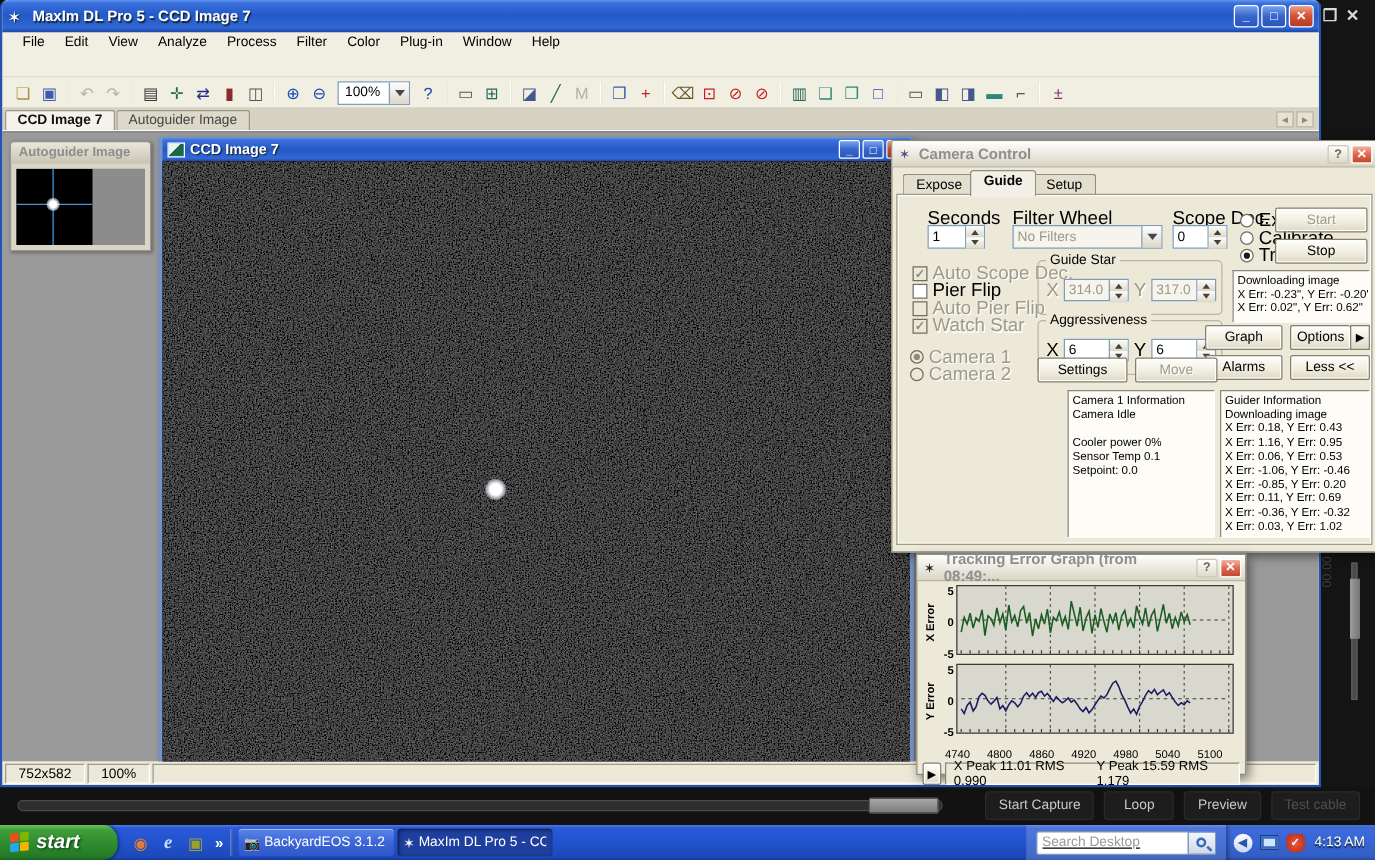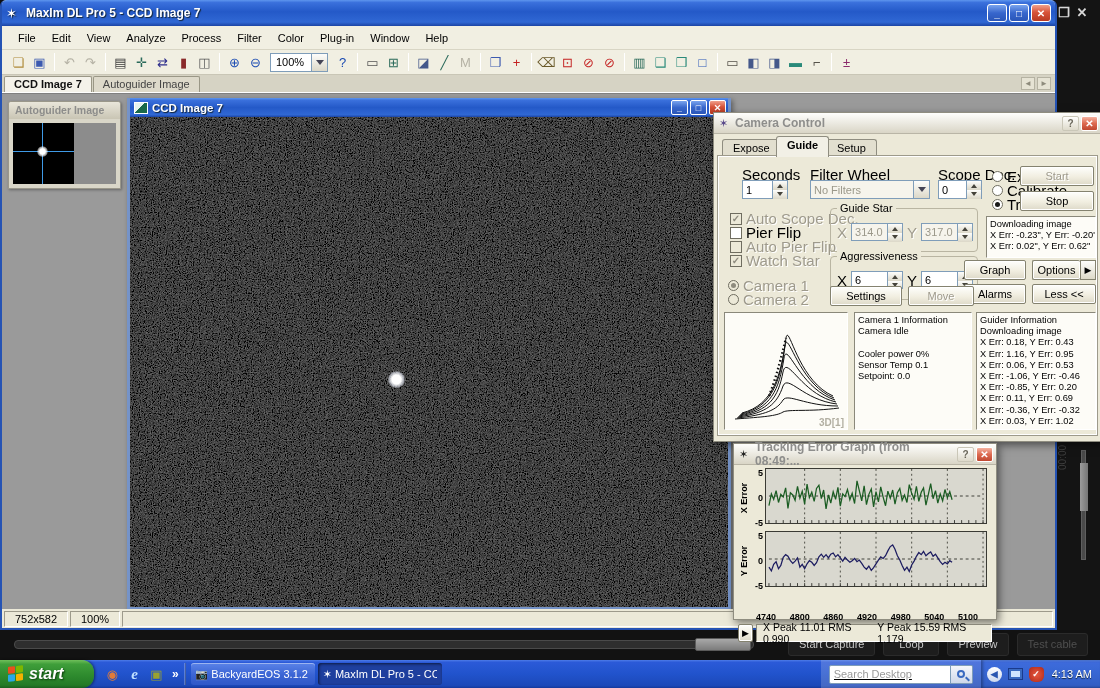--- a/index.html
+++ b/index.html
@@ -27,21 +27,21 @@
   .mx-titlebar{height:26px;border-radius:5px 5px 0 0;display:flex;align-items:center;padding:0 4px;
     background:linear-gradient(180deg,#5e96ee 0%,#3a70dc 10%,#2459c8 45%,#3068d4 85%,#1b44a4 100%);}
   .mx-icon{width:18px;color:#fff;font-size:13px;text-shadow:1px 1px 1px #123;}
   .mx-title{color:#fff;font-weight:bold;font-size:12px;text-shadow:1px 1px 1px #123;flex:1;padding-left:2px;}
   .mx-ctrls{display:flex;gap:2px;}
   .xpbtn{width:20px;height:18px;border-radius:3px;border:1px solid #fff;color:#fff;font-size:10px;font-weight:bold;
     display:flex;align-items:center;justify-content:center;cursor:pointer;
     background:linear-gradient(#7aa4ee,#3766cc 50%,#2a56b8);}
   .xpbtn.close{background:linear-gradient(#f0a08c,#d8543a 45%,#b83a22);}
 
-  .mx-menubar{height:24px;background:#f1efe2;display:flex;align-items:center;padding-left:8px;border-bottom:1px solid #d8d5c4;}
+  .mx-menubar{height:36px;background:#f1efe2;display:flex;padding-left:8px;border-bottom:1px solid #d8d5c4;}
   .menu-item{padding:2px 8px;cursor:pointer;}
 
   .mx-toolbar{height:25px;background:#f1efe2;display:flex;align-items:center;padding-left:6px;border-bottom:1px solid #c9c6b6;}
   .tb-group{display:flex;align-items:center;}
   .tb-icon{width:21px;height:20px;display:flex;align-items:center;justify-content:center;font-size:13px;cursor:pointer;border:1px solid transparent;border-radius:2px;}
   .tb-icon.disabled{color:#b5b2a5 !important;}
   .tb-sep{width:1px;height:18px;background:#b8b5a6;margin:0 4px;border-right:1px solid #fff;}
   .zoom-combo{display:flex;align-items:center;height:19px;background:#fff;border:1px solid #7f9db9;margin:0 4px;}
   .zoom-val{width:40px;padding-left:5px;font-size:11px;}
   .combo-btn{width:16px;height:17px;background:linear-gradient(#fdfdfb,#dcd8c8);border-left:1px solid #7f9db9;display:flex;align-items:center;justify-content:center;}
@@ -134,21 +134,21 @@
   .graph3d .g3dlabel{position:absolute;right:3px;bottom:1px;color:#b2afa2;font-size:10px;font-weight:bold;}
 
   
   #tracking{left:733px;top:443px;width:264px;height:177px;}
   .tw-body{padding:3px 4px 2px;display:flex;flex-direction:column;}
   .plot-row{display:flex;align-items:stretch;height:60px;margin-bottom:3px;}
   .rotlab{width:13px;display:flex;align-items:center;justify-content:center;}
   .rotlab span{transform:rotate(-90deg);white-space:nowrap;font-size:9px;font-weight:bold;}
   .yticks{width:14px;display:flex;flex-direction:column;justify-content:space-between;align-items:flex-end;font-size:9px;font-weight:bold;padding:0 2px 0 0;}
   .plot{background:#d9d8cf;border:1px solid #3a3a34;}
-  .xticks{display:flex;justify-content:space-between;margin:18px 14px 1px 18px;font-size:9px;font-weight:bold;}
+  .xticks{display:flex;justify-content:space-between;margin:4px 14px 1px 18px;font-size:9px;font-weight:normal;}
   .tw-bottom{display:flex;align-items:center;gap:3px;margin-top:1px;}
   .tw-play{width:15px;height:18px;font-size:9px;}
   .tw-status{flex:1;height:18px;border:1px solid;border-color:#8a887a #fff #fff #8a887a;background:#ece9d8;display:flex;align-items:center;gap:7px;padding:0 6px;font-size:10.5px;}
 
   
   #taskbar{left:0;top:660px;width:1100px;height:28px;z-index:50;position:absolute;display:flex;align-items:center;
     background:linear-gradient(180deg,#4e7ce8 0%,#2b5ad8 8%,#2153cc 50%,#1c48b8 92%,#15379a 100%);}
   #startbtn{height:28px;width:94px;border-radius:0 12px 12px 0;display:flex;align-items:center;gap:5px;padding-left:8px;cursor:pointer;
     background:linear-gradient(180deg,#6fbf5a 0%,#3f9e3a 15%,#2e8b2e 55%,#237a26 90%,#1a601e 100%);box-shadow:1px 0 3px rgba(0,0,0,.5);}
   #startbtn .start-text{color:#fff;font-size:16px;font-weight:bold;font-style:italic;text-shadow:1px 1px 2px #0a3a0a;}
@@ -469,35 +469,20 @@
         </span>
 
       <span class="btn abs" style="left:250px;top:126px;width:62px;height:20px;">Graph</span>
       <span class="btn abs" style="left:318px;top:126px;width:48px;height:20px;border-right:none;">Options</span>
       <span class="optarrow abs" style="left:366px;top:126px;">▶</span>
       <span class="btn abs" style="left:250px;top:150px;width:62px;height:20px;">Alarms</span>
       <span class="btn abs" style="left:318px;top:150px;width:64px;height:20px;">Less &lt;&lt;</span>
       <span class="btn abs" style="left:116px;top:152px;width:72px;height:20px;">Settings</span>
       <span class="btn disabled abs" style="left:194px;top:152px;width:66px;height:20px;">Move</span>
 
-      <div class="graph3d" style="left:10px;top:178px;width:124px;height:118px;">
-        <svg width="122" height="114" viewBox="0 0 122 112">
-          <g fill="none" stroke="#111" stroke-width="1">
-            <path d="M10,105 C38,103 52,102 58,98 C64,95 84,98 114,94"></path>
-            <path d="M12,104 C40,101 52,96 58,86 C63,79 80,92 113,92"></path>
-            <path d="M13,103 C42,99 52,90 58,72 C63,60 78,86 112,90"></path>
-            <path d="M14,102 C44,97 53,84 58,58 C62,40 76,80 111,88"></path>
-            <path d="M15,101 C46,95 54,76 59,44 C62,26 74,74 110,86"></path>
-            <path d="M16,100 C47,93 55,68 60,32 C63,14 73,70 109,84"></path>
-            <path d="M17,99 C48,91 56,62 61,24 C64,8 72,66 108,82"></path>
-            <path d="M44,82 C52,62 58,36 61,24" stroke-width="2.4" stroke-dasharray="1.5,2.5"></path>
-          </g>
-        </svg>
-        <span class="g3dlabel">3D[1]</span>
-      </div>
       <div class="infobox" style="left:140px;top:178px;width:118px;height:118px;">
           <div class="info-line">Camera 1 Information</div>
           <div class="info-line">Camera Idle</div>
           <div class="info-line"></div>
           <div class="info-line">Cooler power 0%</div>
           <div class="info-line">Sensor Temp 0.1</div>
           <div class="info-line">Setpoint: 0.0</div>
         </div>
       <div class="infobox" style="left:262px;top:178px;width:120px;height:118px;">
           <div class="info-line">Guider Information</div>

